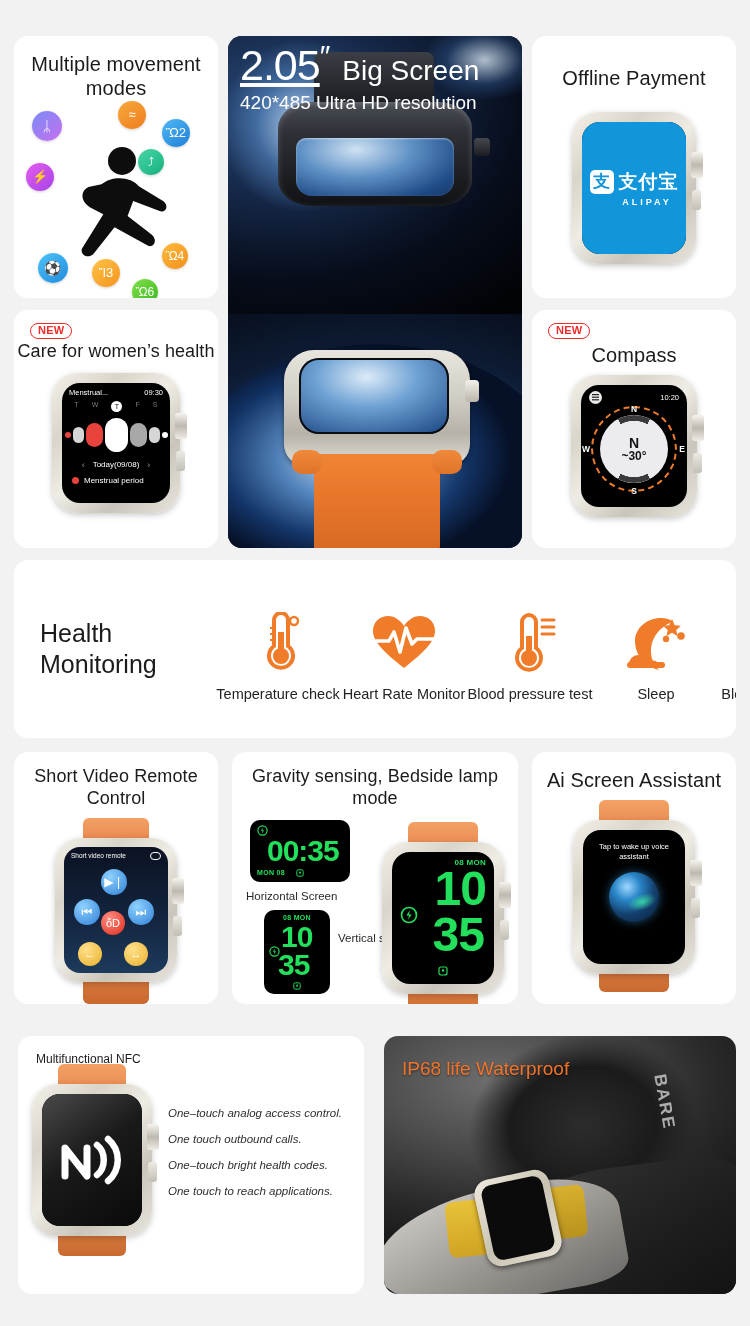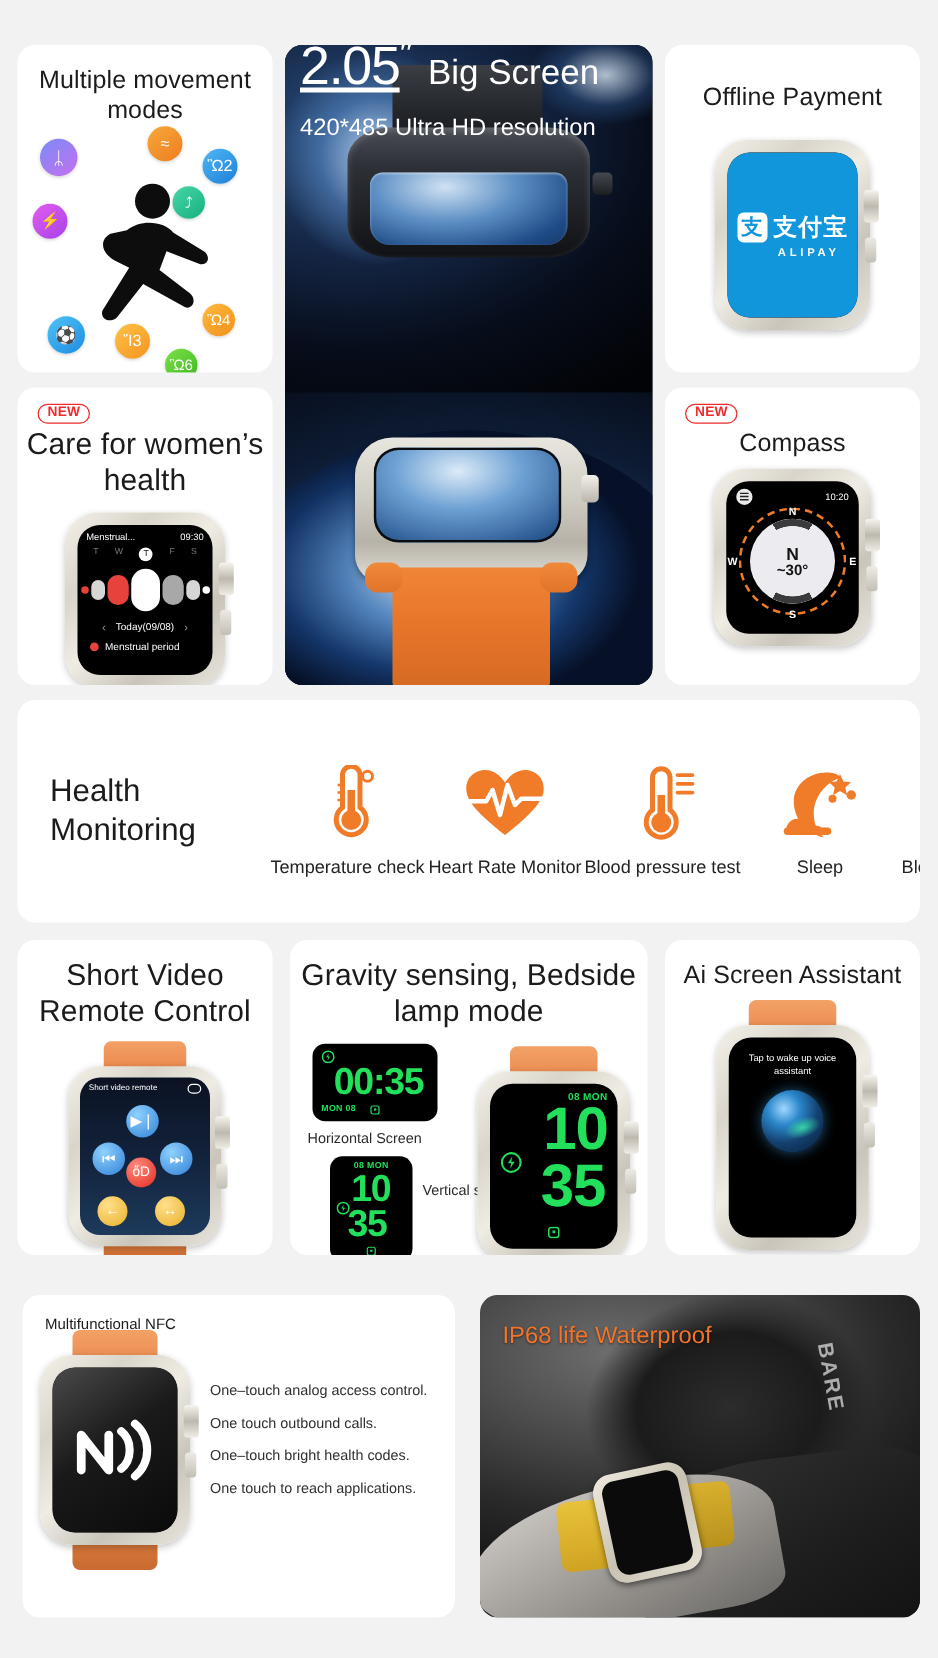--- a/index.html
+++ b/index.html
@@ -22,21 +22,21 @@
   .card.dark { background: #05070d; }
 
   
   .title {
     text-align: center;
     color: #1b1b1b;
     font-size: 20px;
     line-height: 1.22;
     letter-spacing: .1px;
   }
-  .title.small { font-size: 24px; }
+  .title.small { font-size: 18px; }
   .badge-new {
     display: inline-block;
     border: 1.6px solid #ef2b2b;
     color: #ef2b2b;
     border-radius: 999px;
     font-size: 11px;
     font-weight: 700;
     padding: 1px 7px 2px;
     line-height: 1;
     letter-spacing: .2px;
@@ -95,21 +95,21 @@
     position: absolute; right: -10px; top: 44px; width: 16px; height: 18px;
     background: linear-gradient(180deg,#45494f,#1b1d21); border-radius: 4px;
   }
   .screen-caption { position: absolute; left: 0; right: 0; bottom: 200px; padding: 0 12px; }
   .big-num {
     color: #fff; font-size: 43px; font-weight: 400; letter-spacing: -1px;
     display: inline-block; vertical-align: baseline; text-decoration: underline;
   }
   .big-quote { color:#fff; font-size: 30px; vertical-align: top; line-height: 1; }
   .big-label { color: #fff; font-size: 28px; font-weight: 400; margin-left: 12px; text-align: right; }
-  .res-line { color: #fff; font-size: 19px; margin-top: 14px; white-space: nowrap; }
+  .res-line { color: #fff; font-size: 19px; margin-top: 2px; white-space: nowrap; }
 
   .screen-bot {
     position: absolute; left: 0; top: 278px; width: 294px; height: 234px; overflow: hidden;
     background: radial-gradient(130% 110% at 50% 82%, #4b7cb5 0%, #24456f 30%, #0d1b33 62%, #040710 100%);
   }
   .earth-lo {
     position: absolute; left: -55px; top: 30px; width: 404px; height: 330px; border-radius: 50%;
     background:
       radial-gradient(closest-side at 42% 34%, rgba(225,238,250,.9) 0%, rgba(96,150,210,.75) 38%, rgba(18,52,104,.9) 72%, rgba(6,16,38,1) 100%);
   }
@@ -264,42 +264,42 @@
     background:linear-gradient(180deg,#da7b3e,#c96a31); border-radius:0 0 6px 6px; }
   .gw-body { position:absolute; left:0; top:14px; width:122px; height:152px; }
 
   
   #c-voice { left: 532px; top: 752px; width: 204px; height: 252px; padding-top: 16px; }
   .voice-watch { position:relative; margin: 14px auto 0; width: 122px; height: 178px; }
   .vo-band-top { position:absolute; left:26px; top:-6px; width:70px; height:28px;
     background:linear-gradient(180deg,#f3a166,#ea8a50); border-radius:6px 6px 0 0; }
   .vo-band-bot { position:absolute; left:26px; bottom:-8px; width:70px; height:28px;
     background:linear-gradient(180deg,#da7b3e,#c96a31); border-radius:0 0 6px 6px; }
-  .vo-body { position:absolute; left:0; top:14px; width:122px; height:180px; }
+  .vo-body { position:absolute; left:0; top:14px; width:122px; height:154px; }
   .vo-text { color:#fff; font-size:7.5px; text-align:center; padding: 12px 10px 0; line-height:1.3; }
   .vo-orb { width:50px; height:50px; border-radius:50%; margin: 10px auto 0;
     background: radial-gradient(circle at 36% 30%, #9fd8ff 0%, #2a86c9 28%, #14406e 58%, #081b33 100%);
     box-shadow: 0 0 10px rgba(60,160,230,.5); position:relative; overflow:hidden; }
   .vo-orb::after { content:""; position:absolute; left:18px; top:22px; width:30px; height:16px;
     background: radial-gradient(closest-side, rgba(60,230,170,.85), rgba(60,230,170,0)); transform: rotate(-18deg); }
 
   
   #c-nfc { left: 18px; top: 1036px; width: 346px; height: 258px; }
   #c-nfc h2 { color:#1b1b1b; font-size: 12px; font-weight: 400; padding: 16px 0 0 18px; }
   .nfc-row { display:flex; align-items:center; padding: 4px 0 0 14px; }
   .nfc-watch { position:relative; width: 120px; height: 178px; flex: none; }
   .nfc-band-top { position:absolute; left:26px; top:-6px; width:68px; height:28px;
     background:linear-gradient(180deg,#f3a166,#ea8a50); border-radius:6px 6px 0 0; }
   .nfc-band-bot { position:absolute; left:26px; bottom:-8px; width:68px; height:28px;
     background:linear-gradient(180deg,#da7b3e,#c96a31); border-radius:0 0 6px 6px; }
   .nfc-body { position:absolute; left:0; top:14px; width:120px; height:152px; }
   .nfc-screen-bg { position:absolute; inset:0; border-radius:18px;
     background: linear-gradient(145deg,#4a4a4a 0%, #1a1a1a 45%, #0a0a0a 100%);
     display:flex; align-items:center; justify-content:center; }
-  .nfc-list { padding-left: 16px; }
+  .nfc-list { padding-left: 16px; font-style: italic; }
   .nfc-list li { list-style: none; color:#2f2f2f; font-size: 11.5px; line-height: 1.05; margin-bottom: 14px; white-space: nowrap; }
 
   
   #c-ip68 { left: 384px; top: 1036px; width: 352px; height: 258px; }
   .ip-photo { position:absolute; inset:0;
     background:
       radial-gradient(90% 70% at 30% 18%, #6d6d6d 0%, #4a4a4a 38%, #2a2a2a 70%, #151515 100%);
     overflow:hidden; }
   .ip-diver {
     position:absolute; left: 36px; top: -16px; width: 300px; height: 240px;

